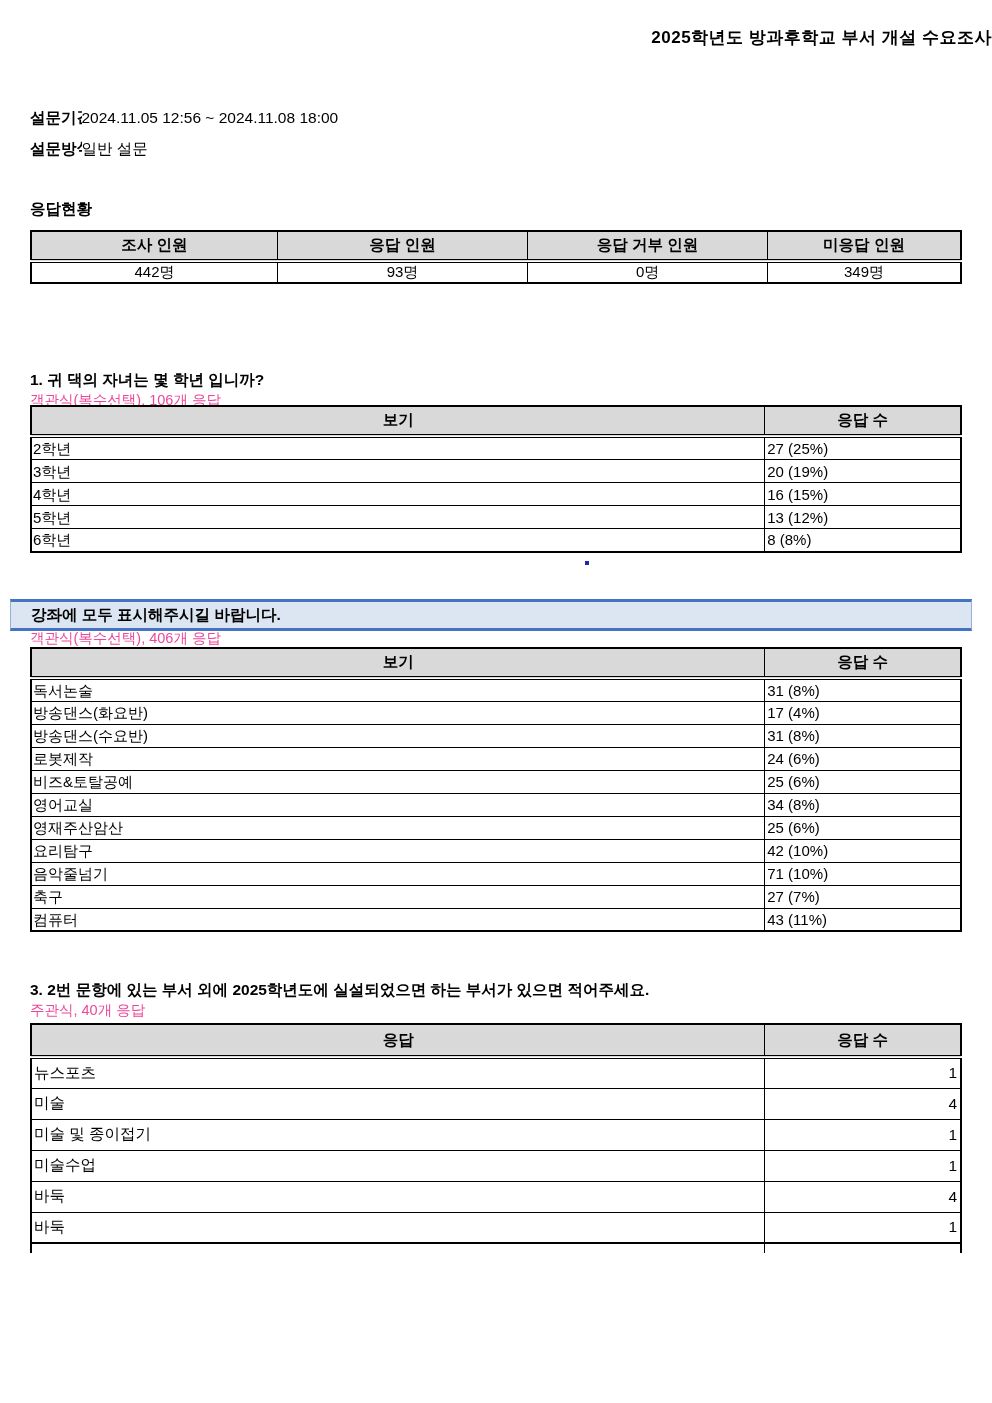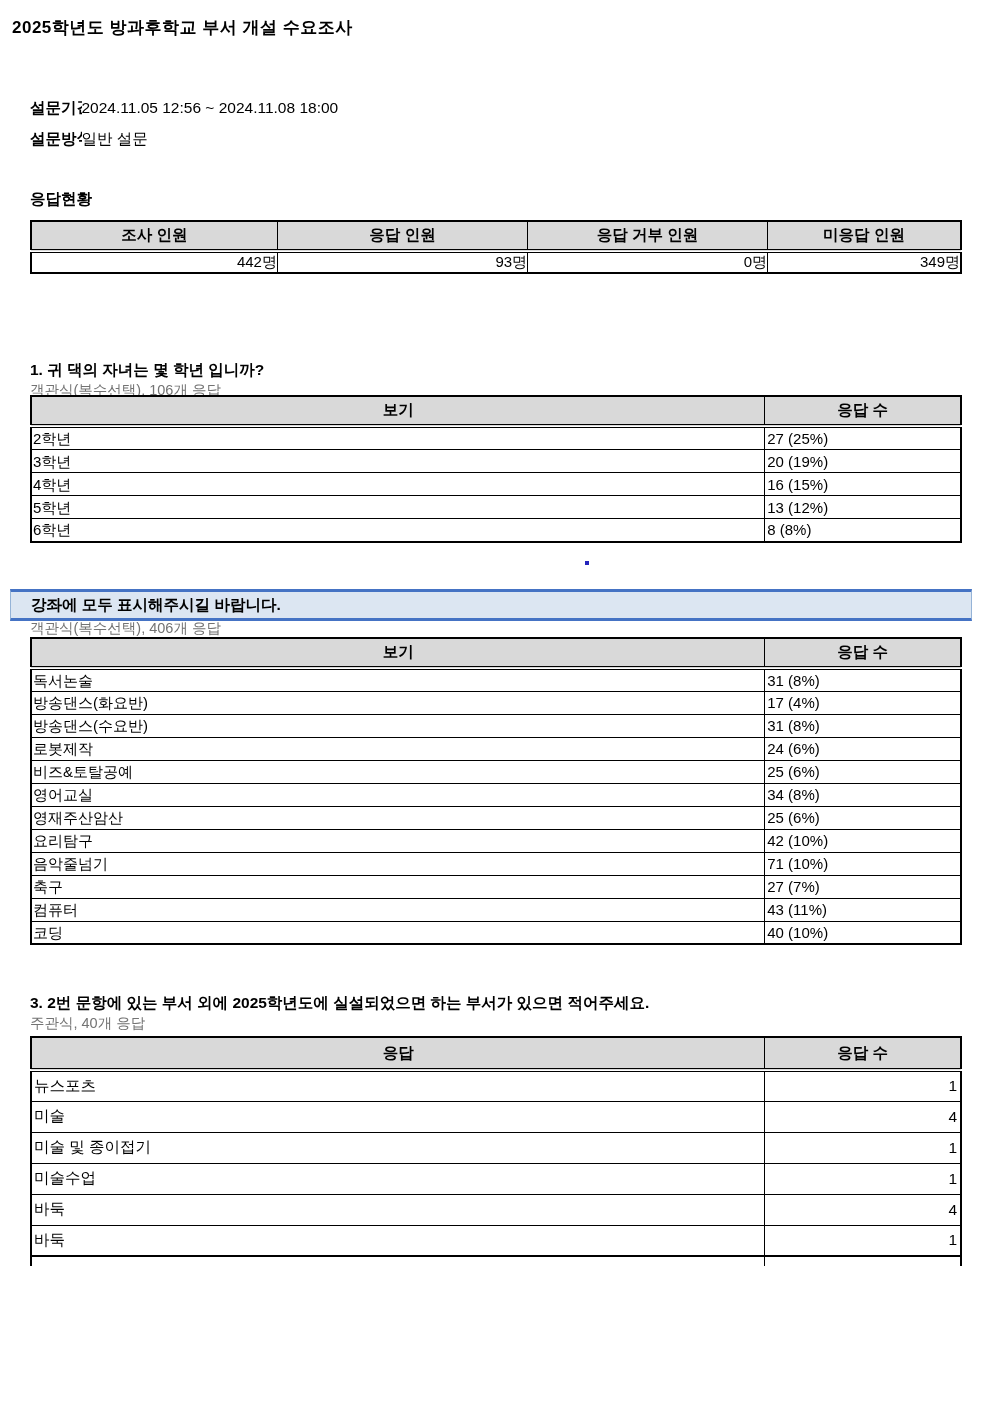--- a/index.html
+++ b/index.html
@@ -2,22 +2,22 @@
 <html><head>
 <meta charset="utf-8">
 <style>
   * { margin:0; padding:0; box-sizing:border-box; }
   html,body { background:#ffffff; }
   body {
     width:992px; height:1403px; overflow:hidden; position:relative;
     font-family:"Liberation Sans", sans-serif; color:#000;
   }
   .page-title {
-    padding-top:16px; text-align:left;
-    font-size:17px; font-weight:bold; letter-spacing:0.5px;margin-left:12px;
+    padding-top:26px; text-align:right;
+    font-size:17px; font-weight:bold; letter-spacing:0.5px;
   }
   .meta { margin:58px 0 0 30px; font-size:15.5px; line-height:20px; }
   .meta-line { margin-bottom:10px; white-space:nowrap; }
   .meta-label { font-weight:bold; }
   .clipchar {
     display:inline-block; width:5px; overflow:hidden; white-space:nowrap;
     font-weight:bold; vertical-align:-4px;
   }
   .section-heading {
     margin:40px 0 10px 30px; font-size:15.5px; font-weight:bold;
@@ -29,33 +29,33 @@
   }
   table, th, td { border:1px solid #000; }
   table { border-width:2px;padding-left:44px; }
   thead th {
     background:#d9d9d9; border-bottom:4px double #000;
     font-size:15.5px; font-weight:bold; text-align:center;
     height:30px; vertical-align:middle;
   }
   td { font-size:15px; vertical-align:middle; }
   
-  .status-table td { height:20px; text-align:right; }
+  .status-table td { height:20px; text-align:center; }
   
   .q-table td { height:23px; padding-left:1px; line-height:21px; white-space:nowrap; overflow:hidden; }
   .q-table td.val { padding-left:2px; }
   
   .q3-table thead th { height:33px; }
   .q3-table td { height:31px; padding-left:2px; font-size:15.5px; }
   .q3-table td.val { text-align:right; padding-right:3px; }
   .q-heading { margin:0 0 0 30px; font-size:15.5px; font-weight:bold; line-height:20px; }
   .q1-heading { margin-top:86px; }
   .q3-heading { margin-top:48px; }
   .subtitle {
-    margin:1px 0 0 30px; color:#737373; font-size:14.5px; line-height:18px;
+    margin:1px 0 0 30px; color:#ec4899; font-size:14.5px; line-height:18px;
     position:relative; z-index:1;
   }
   .subtitle-overlap { margin-bottom:-4px; }
   .subtitle-clip { height:15px; overflow:hidden; }
   .subtitle-clip .inner { display:block; margin-top:-3px; }
   .q2-box {
     margin:46px 0 0 10px; width:962px;
     background:#dce6f2;
     border:1px solid #95b3d7;
     border-top:3px solid #4573c4; border-bottom:3px solid #4573c4;
@@ -217,24 +217,20 @@
         <td class="val">71 (10%)</td>
       </tr>
       <tr>
         <td class="lbl">축구</td>
         <td class="val">27 (7%)</td>
       </tr>
       <tr>
         <td class="lbl">컴퓨터</td>
         <td class="val">43 (11%)</td>
       </tr>
-      <tr>
-        <td class="lbl">코딩</td>
-        <td class="val">40 (10%)</td>
-      </tr>
     </tbody>
 </table>
 
 <div class="q-heading q3-heading">3. 2번 문항에 있는 부서 외에 2025학년도에 실설되었으면 하는 부서가 있으면 적어주세요.</div>
 <div class="subtitle subtitle-overlap">주관식, 40개 응답</div>
 
 <table class="q3-table">
   <colgroup>
       <col class="c-wide">
       <col class="c-narrow">

